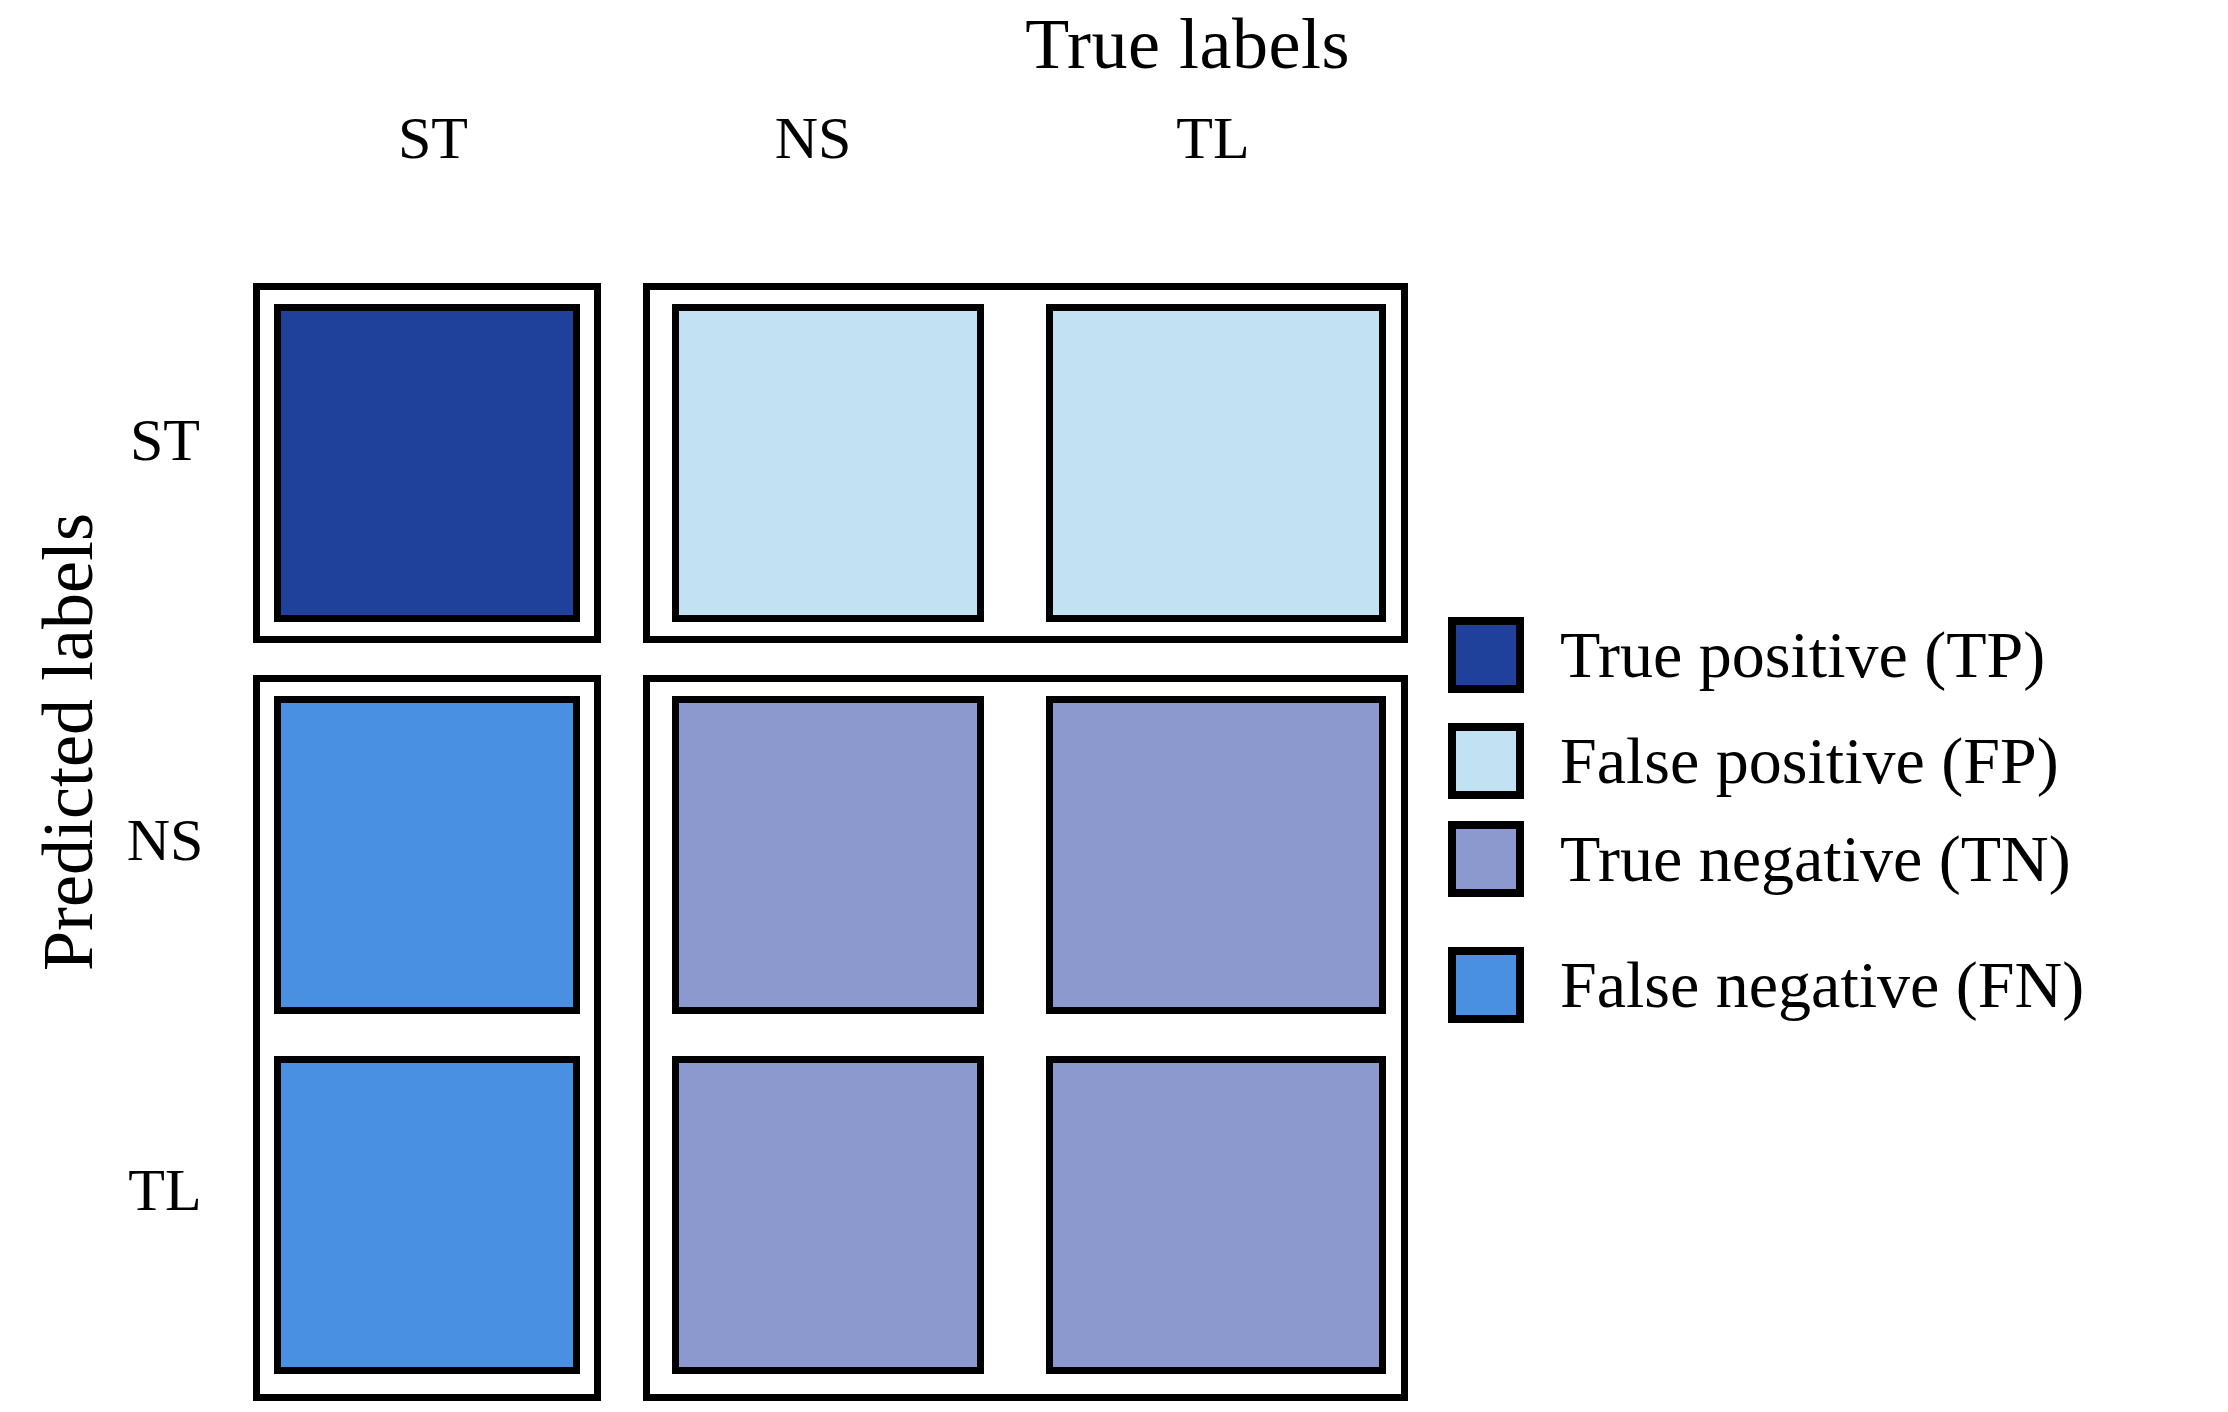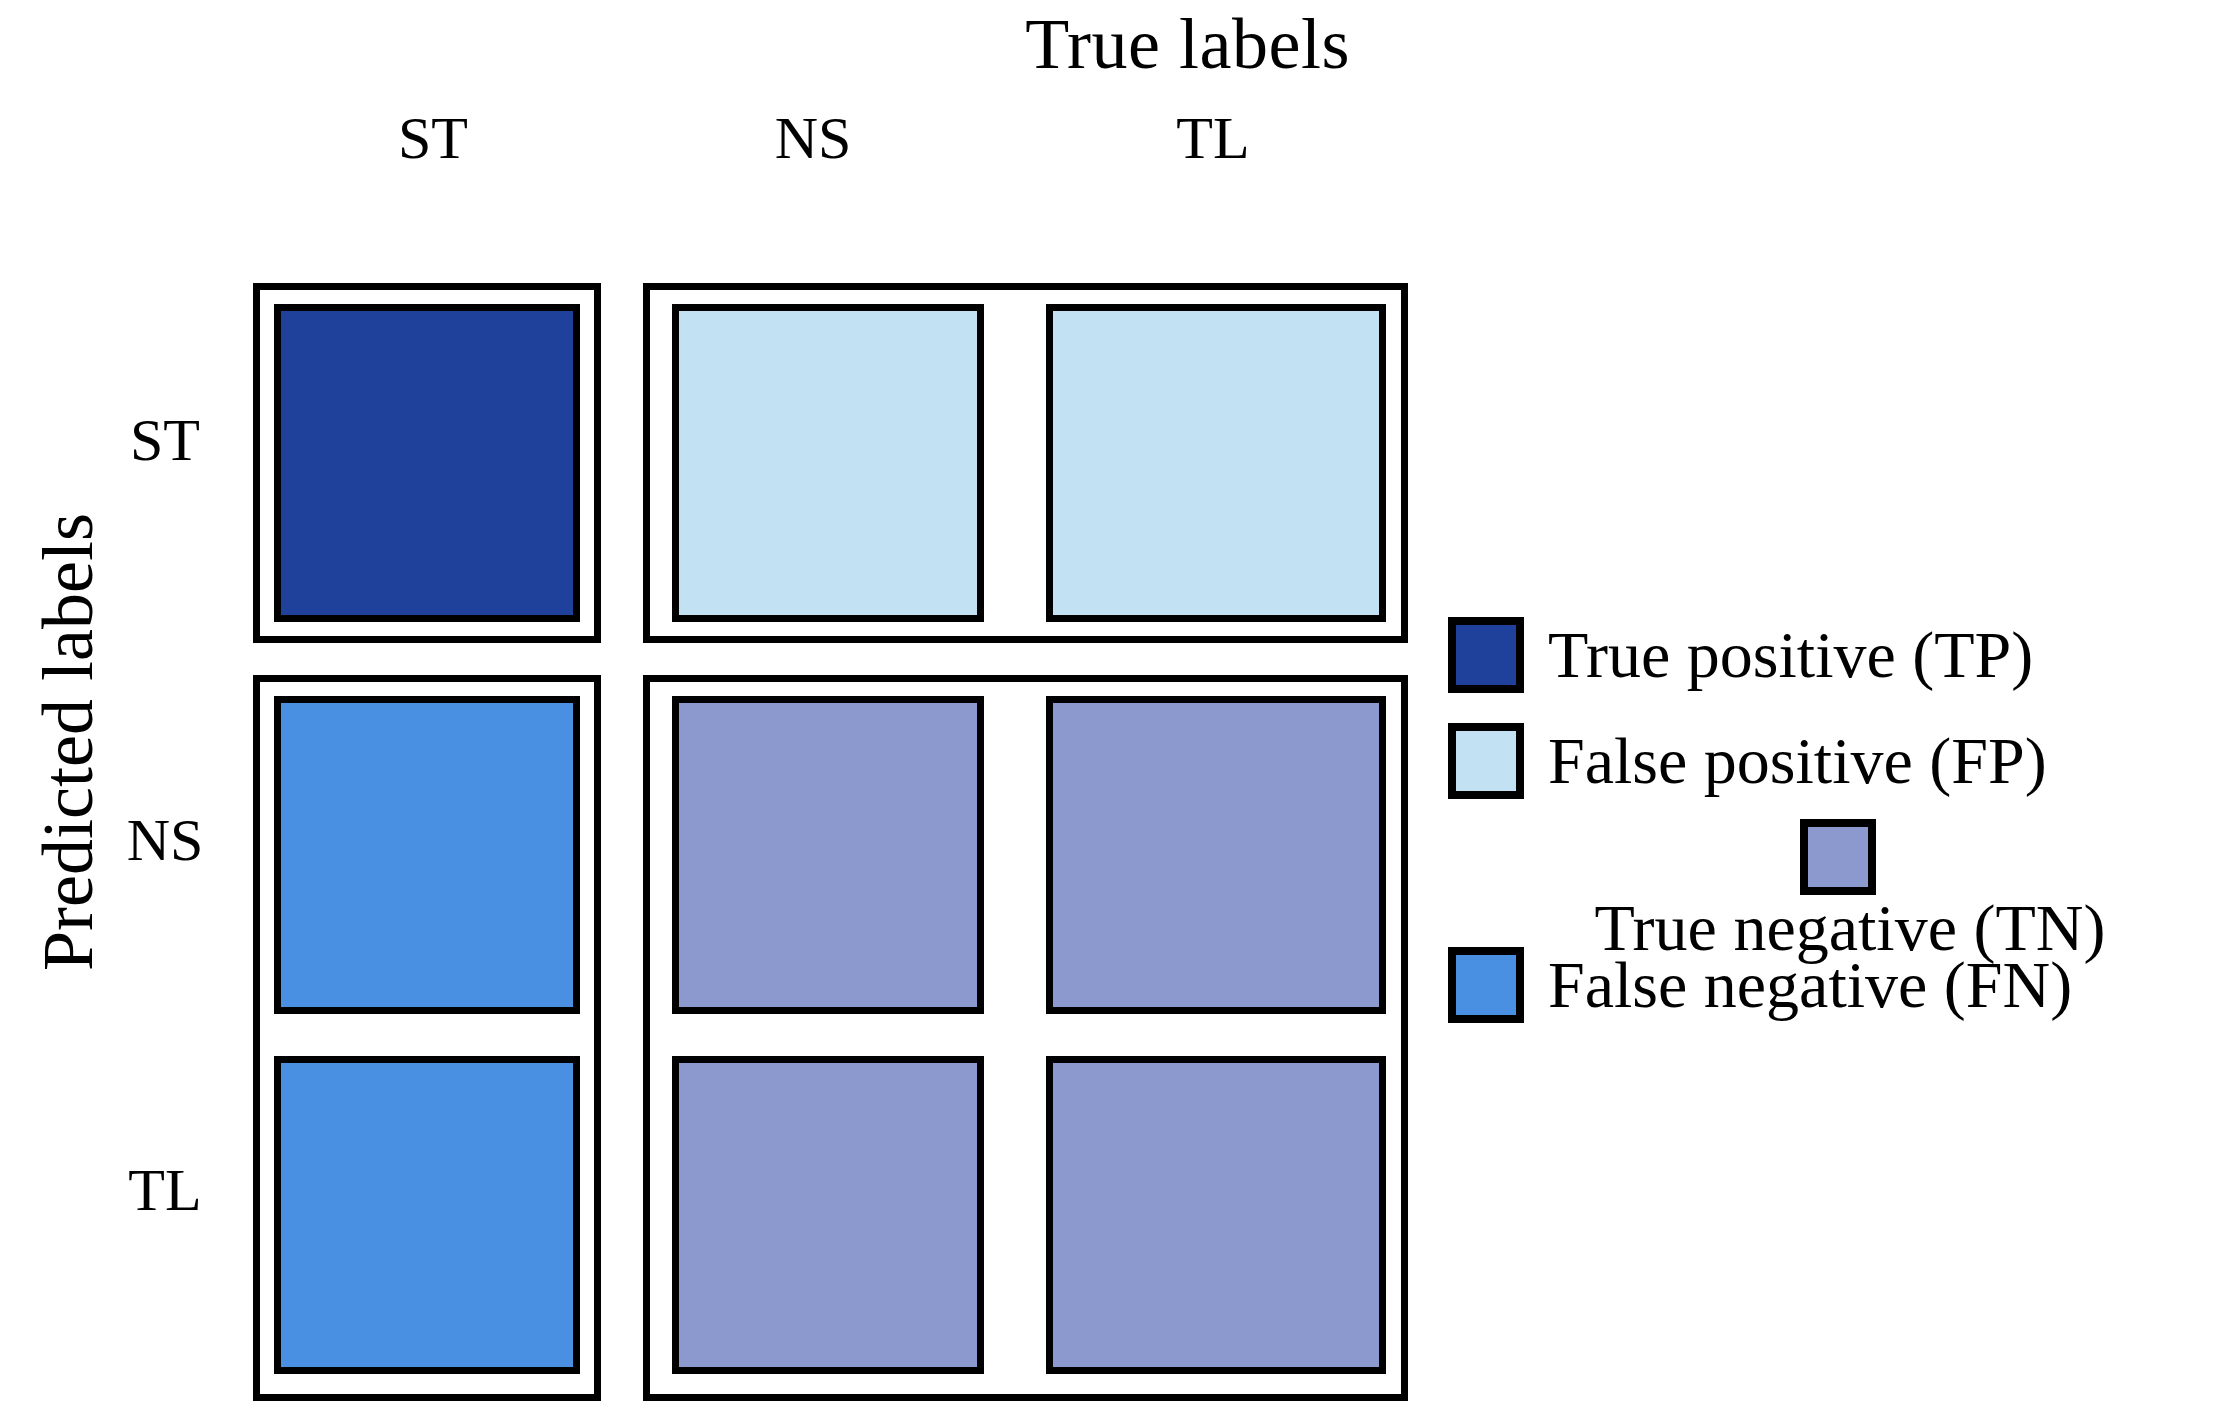--- a/index.html
+++ b/index.html
@@ -131,32 +131,32 @@
   .legend-row {
     position: absolute;
     left: 0;
     width: 780px;
     height: 96px;
     display: flex;
     align-items: center;
   }
   .legend-row.l0 { top: 0px; }
   .legend-row.l1 { top: 106px; }
-  .legend-row.l2 { top: 212px; flex-direction: column; }
+  .legend-row.l2 { top: 204px; }
   .legend-row.l3 { top: 330px; }
 
   .legend-swatch {
     width: 76px;
     height: 76px;
     border: 8px solid #000000;
     box-sizing: border-box;
     flex: 0 0 auto;
   }
   .legend-text {
-    margin-left: 24px;
+    margin-left: 36px;
     font-size: 66px;
     line-height: 1;
     white-space: nowrap;
   }
 </style>
 </head>
 <body>
 
 <div id="figure">
 

